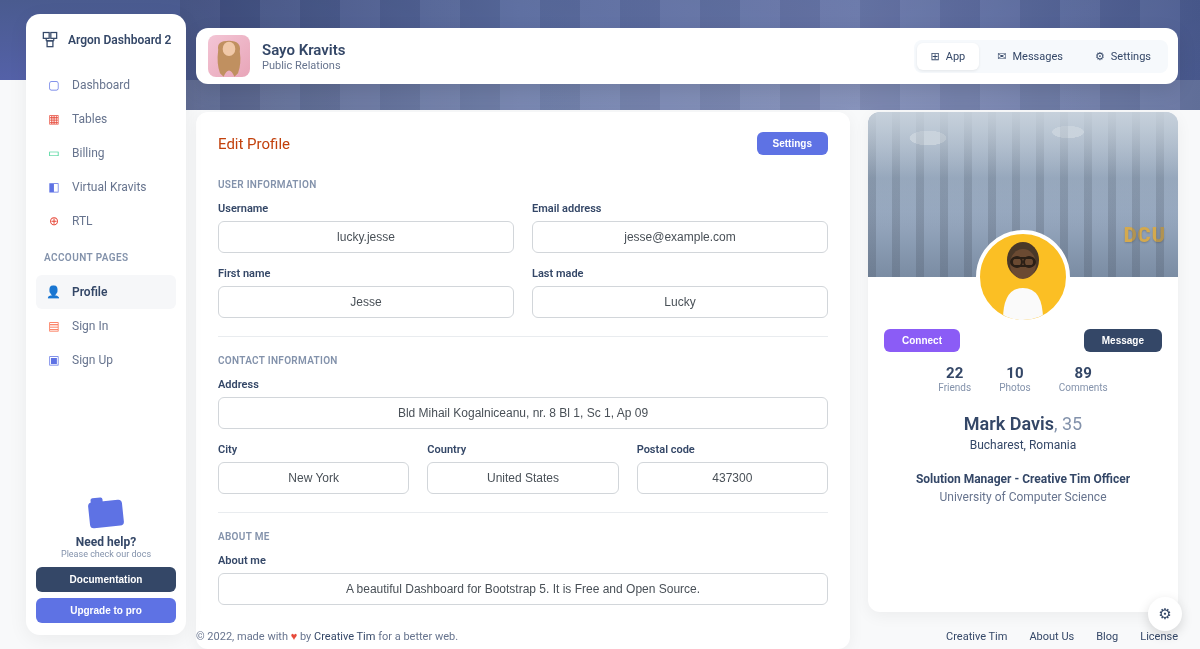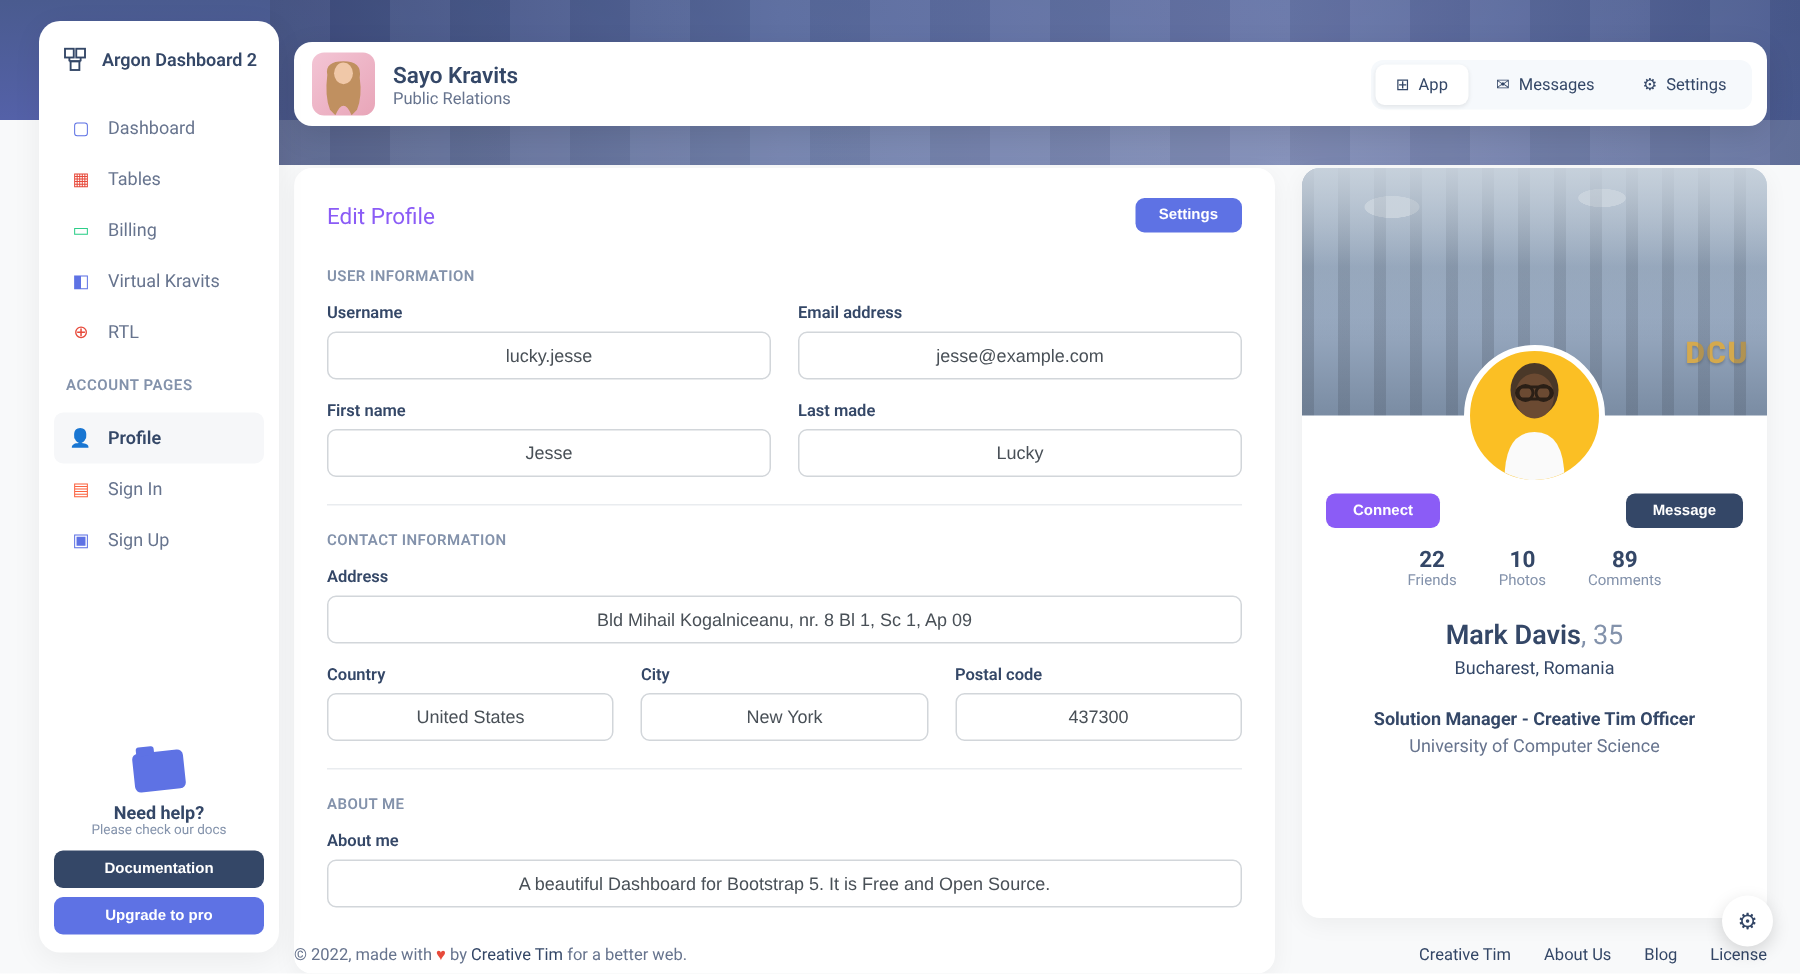--- a/index.html
+++ b/index.html
@@ -68,21 +68,21 @@
 .header-role { font-size:11px; color:#67748e; }
 .header-tabs { margin-left:auto; display:flex; gap:4px; background:#f6f9fc; border-radius:8px; padding:3px; }
 .htab { display:flex; align-items:center; gap:6px; padding:7px 14px; border-radius:6px; font-size:11px; color:#344767; cursor:pointer; }
 .htab.active { background:#fff; box-shadow:0 1px 3px rgba(0,0,0,0.08); }
 .htab-icon{font-size:11px; color:#344767;}
 
 .content-wrap { position:absolute; left:0; right:0; top:100px; bottom:0; display:flex; gap:18px; padding:12px 6px 0; }
 
 .edit-card { flex:1; background:#fff; border-radius:12px; box-shadow:0 4px 16px rgba(0,0,0,0.05); padding:20px 22px; overflow:hidden; }
 .edit-header { display:flex; align-items:center; justify-content:space-between; margin-bottom:24px; }
-.edit-title { font-size:15px; color:#8b5cf6;text-align:center; }
+.edit-title { font-size:15px; color:#c2410c;text-align:center; }
 .btn-settings { background:#5e72e4; color:#fff; border:none; border-radius:6px; padding:6px 16px; font-size:10px; font-weight:600; cursor:pointer; }
 .section-label { font-size:10px; letter-spacing:0.3px; color:#8392ab; font-weight:600; margin-bottom:12px; }
 .form-row { display:flex; gap:18px; margin-bottom:14px; }
 .form-group { flex:1; }
 .form-group.full { flex-basis:100%; }
 .flabel { font-size:11px; font-weight:600; color:#344767; margin-bottom:6px; display:block; }
 .finput { width:100%; border:1px solid #d2d6da; border-radius:6px; padding:8px 10px; font-size:12px; color:#495057; background:#fff;text-align:center; }
 hr.divider { border:none; border-top:1px solid #e9ecef; margin:18px 0; }
 
 .profile-card { width:310px; background:#fff; border-radius:12px; box-shadow:0 4px 16px rgba(0,0,0,0.05); overflow:hidden; position:relative; height:500px;}
@@ -241,26 +241,26 @@
       <hr class="divider">
       <div class="section-label">CONTACT INFORMATION</div>
       <div class="form-row">
         <div class="form-group full">
           <label class="flabel">Address</label>
           <input class="finput" value="Bld Mihail Kogalniceanu, nr. 8 Bl 1, Sc 1, Ap 09" style="">
         </div>
       </div>
       <div class="form-row">
         <div class="form-group">
+          <label class="flabel">City</label>
+          <input class="finput" value="New York" style="">
+        </div>
+        <div class="form-group">
           <label class="flabel">Country</label>
           <input class="finput" value="United States" style="">
-        </div>
-        <div class="form-group">
-          <label class="flabel">City</label>
-          <input class="finput" value="New York" style="">
         </div>
         <div class="form-group">
           <label class="flabel">Postal code</label>
           <input class="finput" value="437300" style="">
         </div>
       </div>
 
       <hr class="divider">
       <div class="section-label">ABOUT ME</div>
       <div class="form-row">

